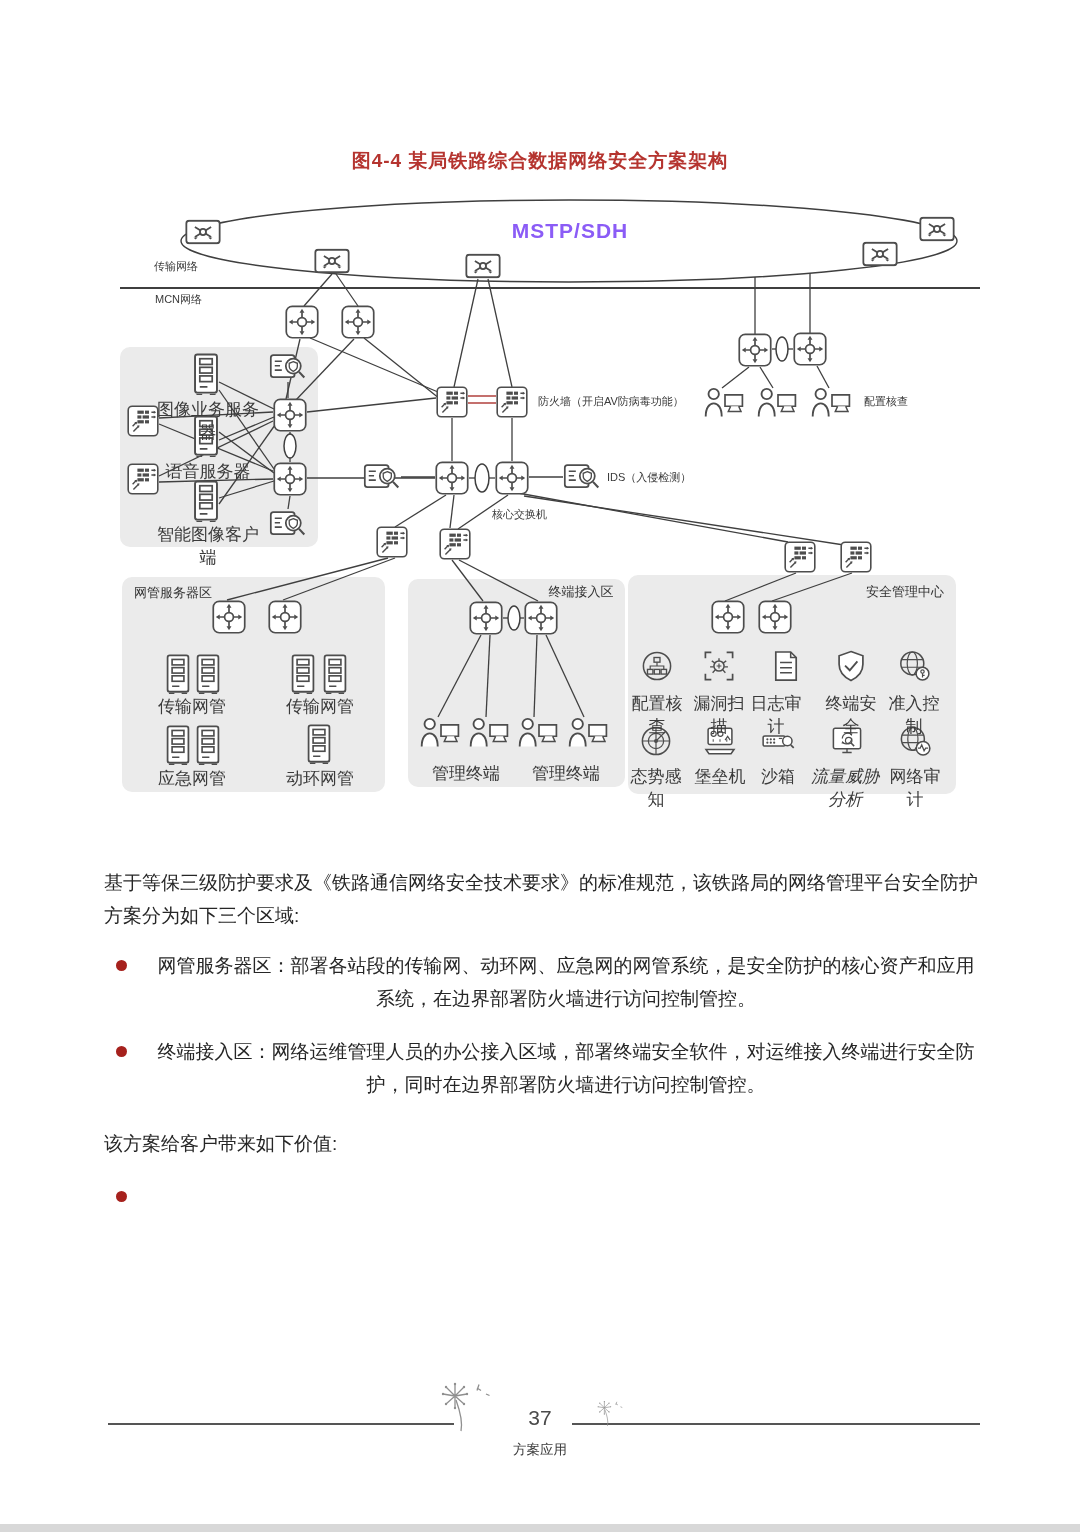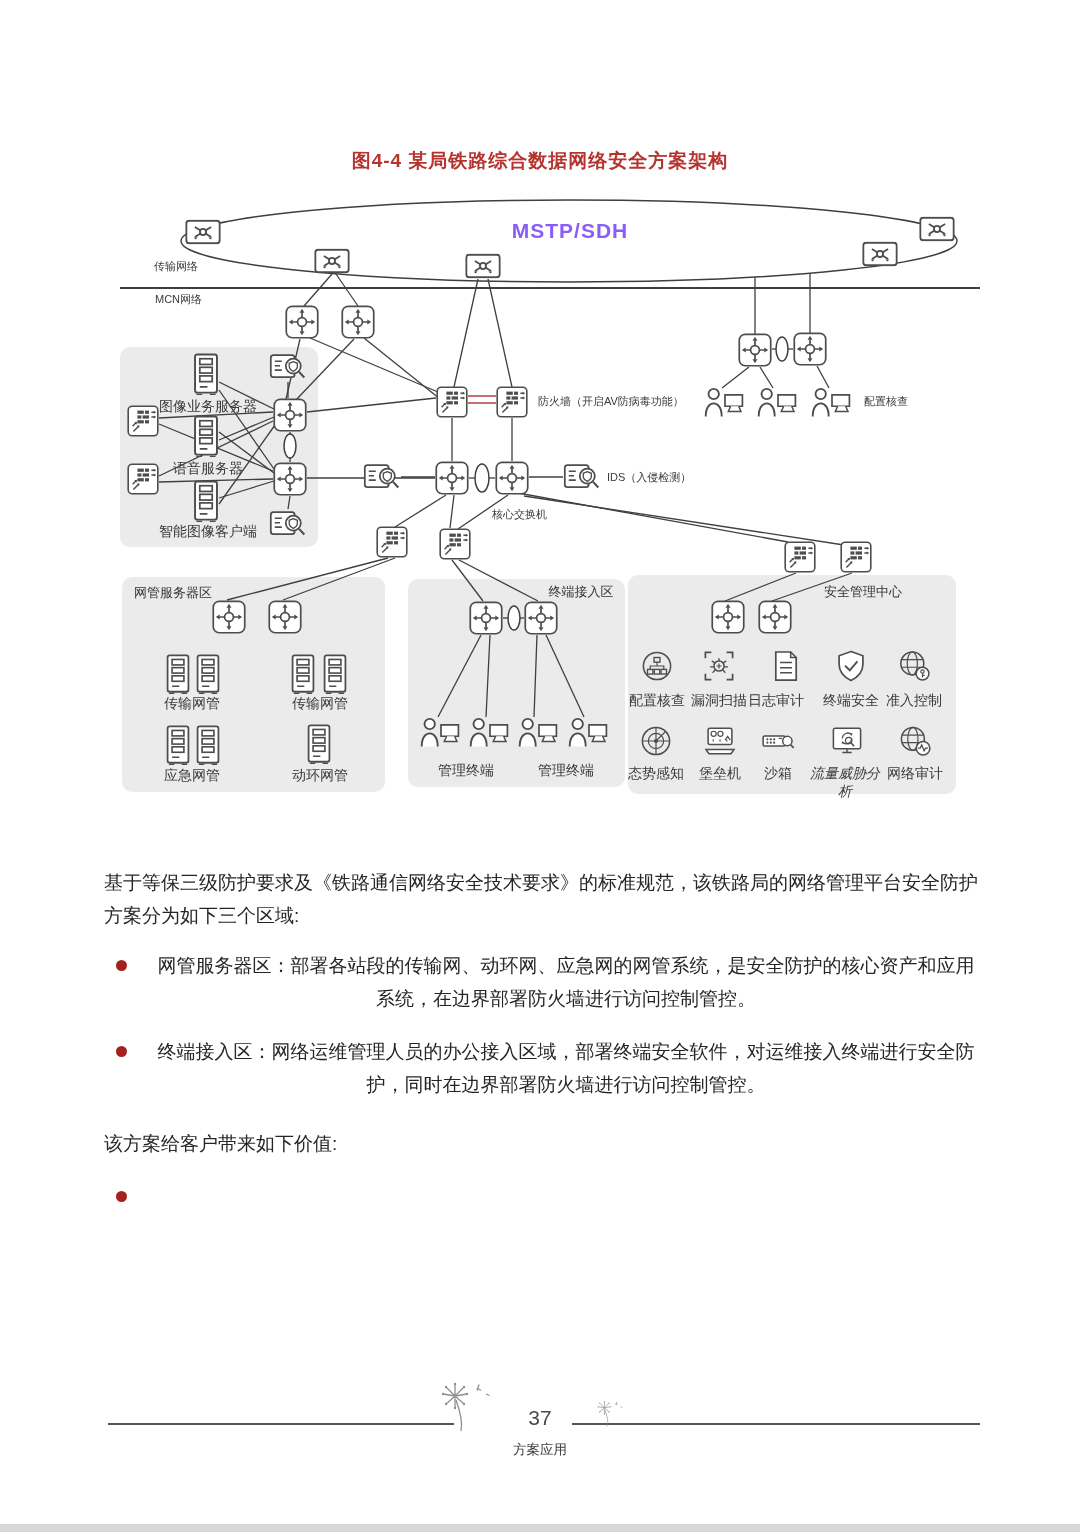--- a/index.html
+++ b/index.html
@@ -10,21 +10,21 @@
   .fig-title{left:0;top:148px;width:1080px;text-align:center;font-size:19px;font-weight:600;
              color:#b5342f;letter-spacing:1px;}
   
   .diagram{left:120px;top:192px;width:860px;height:625px;}
   .zone{position:absolute;background:#ebebeb;border-radius:10px;}
   .wires{position:absolute;left:0;top:0;}
   .icon{position:absolute;color:#4d4d4d;}
   .icon svg{display:block;width:100%;height:100%;}
   .dlabel{position:absolute;font-size:11px;color:#3a3a3a;white-space:nowrap;}
   .dlabel.c{text-align:center;white-space:normal;}
-  .dlabel.sm{font-size:14px;}
+  .dlabel.sm{font-size:17px;}
   .ztitle{position:absolute;font-size:13px;color:#333;white-space:nowrap;}
   .red-t{color:#8b5cf6;font-weight:bold;font-size:21px;letter-spacing:1px;}
   
   .bodytext{left:104px;top:866px;width:876px;font-size:19px;line-height:33px;color:#262626;}
   .bodytext p{margin:0;}
   .bullets{list-style:none;margin:14px 0 0 0;padding:0;text-align:center;}
   .bullets li{position:relative;padding-left:48px;margin:17px 0 20px 0;}
   .dot{position:absolute;left:12px;top:11px;width:11px;height:11px;border-radius:50%;background:#a6211d;}
   .value-intro{margin-top:26px !important;}
   
@@ -565,21 +565,21 @@
   <div class="dlabel c sm" style="left:36px;top:206px;width:104px;">图像业务服务器</div>
   <div class="dlabel c sm" style="left:36px;top:268px;width:104px;">语音服务器</div>
   <div class="dlabel c sm" style="left:36px;top:331px;width:104px;">智能图像客户端</div>
   <div class="dlabel" style="left:418px;top:202px;">防火墙（开启AV防病毒功能）</div>
   <div class="dlabel" style="left:744px;top:202px;">配置核查</div>
   <div class="dlabel" style="left:487px;top:278px;">IDS（入侵检测）</div>
   <div class="dlabel" style="left:372px;top:315px;">核心交换机</div>
 
   <div class="ztitle" style="left:14px;top:392px;">网管服务器区</div>
   <div class="ztitle" style="left:404px;top:391px;width:114px;text-align:center;">终端接入区</div>
-  <div class="ztitle" style="left:704px;top:391px;width:120px;text-align:left;">安全管理中心</div>
+  <div class="ztitle" style="left:704px;top:391px;width:120px;text-align:right;">安全管理中心</div>
 
   <div class="dlabel c sm" style="left:37px;top:503px;width:70px;">传输网管</div>
   <div class="dlabel c sm" style="left:165px;top:503px;width:70px;">传输网管</div>
   <div class="dlabel c sm" style="left:37px;top:575px;width:70px;">应急网管</div>
   <div class="dlabel c sm" style="left:165px;top:575px;width:70px;">动环网管</div>
   <div class="dlabel c sm" style="left:311px;top:570px;width:70px;">管理终端</div>
   <div class="dlabel c sm" style="left:411px;top:570px;width:70px;">管理终端</div>
 
   <div class="dlabel c sm" style="left:505px;top:500px;width:64px;">配置核查</div>
   <div class="dlabel c sm" style="left:567px;top:500px;width:64px;">漏洞扫描</div>

